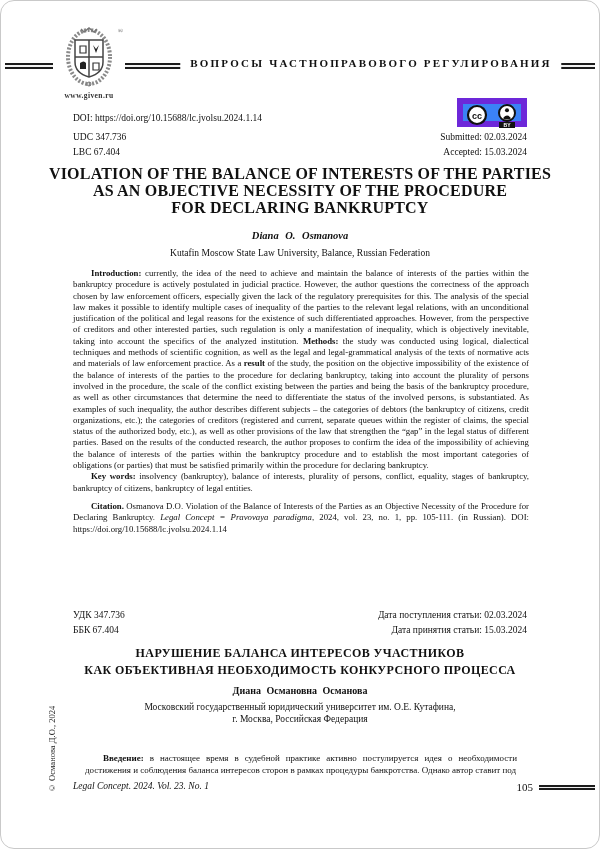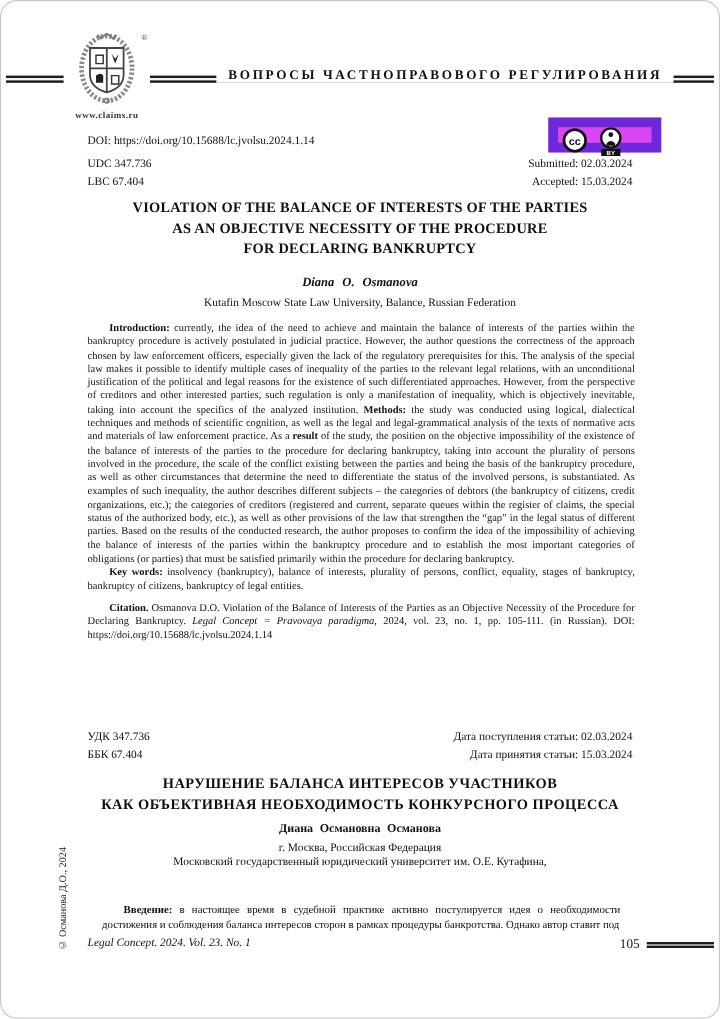--- a/index.html
+++ b/index.html
@@ -14,29 +14,29 @@
   .journal-label{
     position:absolute;top:56px;left:370px;transform:translateX(-50%);
     background:#fff;padding:0 10px;white-space:nowrap;
     font-weight:bold;font-size:11px;letter-spacing:2.2px;
   }
   .logo-wrap{position:absolute;left:52px;top:26px;width:72px;height:80px;background:#fff;text-align:center;}
   .logo-reg{position:absolute;right:2px;top:0;font-size:7px;color:#555;}
   .logo-site{position:absolute;left:0;right:0;top:64px;font-size:7.5px;font-weight:bold;color:#333;letter-spacing:.4px;}
   
   .doi-line{position:absolute;left:72px;top:112px;font-size:9.5px;}
-  .cc-badge{position:absolute;left:456px;top:97px;width:94px;height:29px;background:#d946ef;border:8px solid #6d28d9;box-sizing:border-box;}
+  .cc-badge{position:absolute;left:456px;top:97px;width:70px;height:29px;background:#3b82f6;border:6px solid #6d28d9;box-sizing:border-box;}
   
   .meta-row{position:absolute;left:72px;right:72px;display:flex;justify-content:space-between;font-size:9.5px;}
   .m1{top:131px;} .m2{top:146px;}
   .meta-row-ru .right{text-align:right;}
   .m3{top:609px;} .m4{top:624px;}
   
   .title-en{position:absolute;left:40px;right:40px;top:164px;text-align:center;
-    font-weight:bold;font-size:12px;line-height:17px;letter-spacing:.2px;}
+    font-weight:bold;font-size:16px;line-height:17px;letter-spacing:.2px;}
   .author-en{position:absolute;left:40px;right:40px;top:229px;text-align:center;font-weight:bold;font-size:10.5px;word-spacing:4px;font-style:italic;}
   .affil-en{position:absolute;left:40px;right:40px;top:247px;text-align:center;font-size:9.5px;}
   
   .abstract-block{position:absolute;left:72px;width:456px;top:267px;font-size:8.75px;line-height:11.3px;text-align:justify;}
   .abstract-block p{margin:0;text-indent:18px;}
   .abstract-block p.cite{margin-top:7px;}
   
   .title-ru{position:absolute;left:40px;right:40px;top:644px;text-align:center;font-weight:bold;font-size:12px;line-height:16.5px;letter-spacing:.4px;}
   .author-ru{position:absolute;left:40px;right:40px;top:684px;text-align:center;font-weight:bold;font-size:10px;word-spacing:3px;}
   .affil-ru{position:absolute;left:40px;right:40px;top:700px;text-align:center;font-size:9.5px;line-height:12px;}
@@ -66,21 +66,21 @@
       <path d="M16 2 l3 3 5 -4 5 4 3 -3" fill="none" stroke="#777" stroke-width="1.5"></path>
       <path d="M10 13 h28 v22 q0 11 -14 15 q-14 -4 -14 -15 z" fill="#fff" stroke="#444" stroke-width="1.5"></path>
       <line x1="24" y1="13" x2="24" y2="50" stroke="#444" stroke-width="1.5"></line>
       <line x1="10" y1="30" x2="38" y2="30" stroke="#444" stroke-width="1.5"></line>
       <path d="M15 19 h6 v7 h-6 z" fill="none" stroke="#333" stroke-width="1.2"></path>
       <path d="M28 18 l3 4 3 -4 -3 8 z" fill="#222"></path>
       <path d="M15 36 q4 -3 6 0 v6 h-6 z" fill="#222"></path>
       <path d="M28 36 h6 v7 h-6 z" fill="none" stroke="#333" stroke-width="1.2"></path>
       <circle cx="24" cy="57" r="2" fill="none" stroke="#777" stroke-width="1"></circle>
     </svg>
-    <div class="logo-site">www.claims.ru</div>
+    <div class="logo-site">www.given.ru</div>
   </div>
 
   <div class="doi-line">DOI: https://doi.org/10.15688/lc.jvolsu.2024.1.14</div>
   <div class="cc-badge">
     <svg width="66" height="25" viewBox="0 0 66 25">
       <circle cx="14" cy="11" r="9" fill="#fff" stroke="#111" stroke-width="2.2"></circle>
       <text x="14" y="14.5" font-size="9" font-weight="bold" text-anchor="middle" fill="#111" font-family="Liberation Sans, sans-serif">cc</text>
       <circle cx="44" cy="9" r="8" fill="#fff" stroke="#111" stroke-width="2"></circle>
       <circle cx="44" cy="6.2" r="2" fill="#111"></circle>
       <path d="M40.5 13.5 q3.5 -4 7 0 l0 2 h-7 z" fill="#111"></path>
@@ -120,22 +120,22 @@
     <span>ББК 67.404</span>
     <span class="right">Дата принятия статьи: 15.03.2024</span>
   </div>
 
   <div class="title-ru">
     <div>НАРУШЕНИЕ БАЛАНСА ИНТЕРЕСОВ УЧАСТНИКОВ</div>
     <div>КАК ОБЪЕКТИВНАЯ НЕОБХОДИМОСТЬ КОНКУРСНОГО ПРОЦЕССА</div>
   </div>
   <div class="author-ru">Диана Османовна Османова</div>
   <div class="affil-ru">
+    <div>Московский государственный юридический университет им. О.Е. Кутафина,</div>
     <div>г. Москва, Российская Федерация</div>
-    <div>Московский государственный юридический университет им. О.Е. Кутафина,</div>
   </div>
 
   <div class="intro-ru">
     <p><span style="font-weight: bold;">Введение:</span><span> в настоящее время в судебной практике активно постулируется идея о необходимости достижения и соблюдения баланса интересов сторон в рамках процедуры банкротства. Однако автор ставит под</span></p>
   </div>
 
   <div class="footer-journal">Legal Concept. 2024. Vol. 23. No. 1</div>
   <div class="footer-page">105</div>
   <div class="footer-rule"></div>
 

